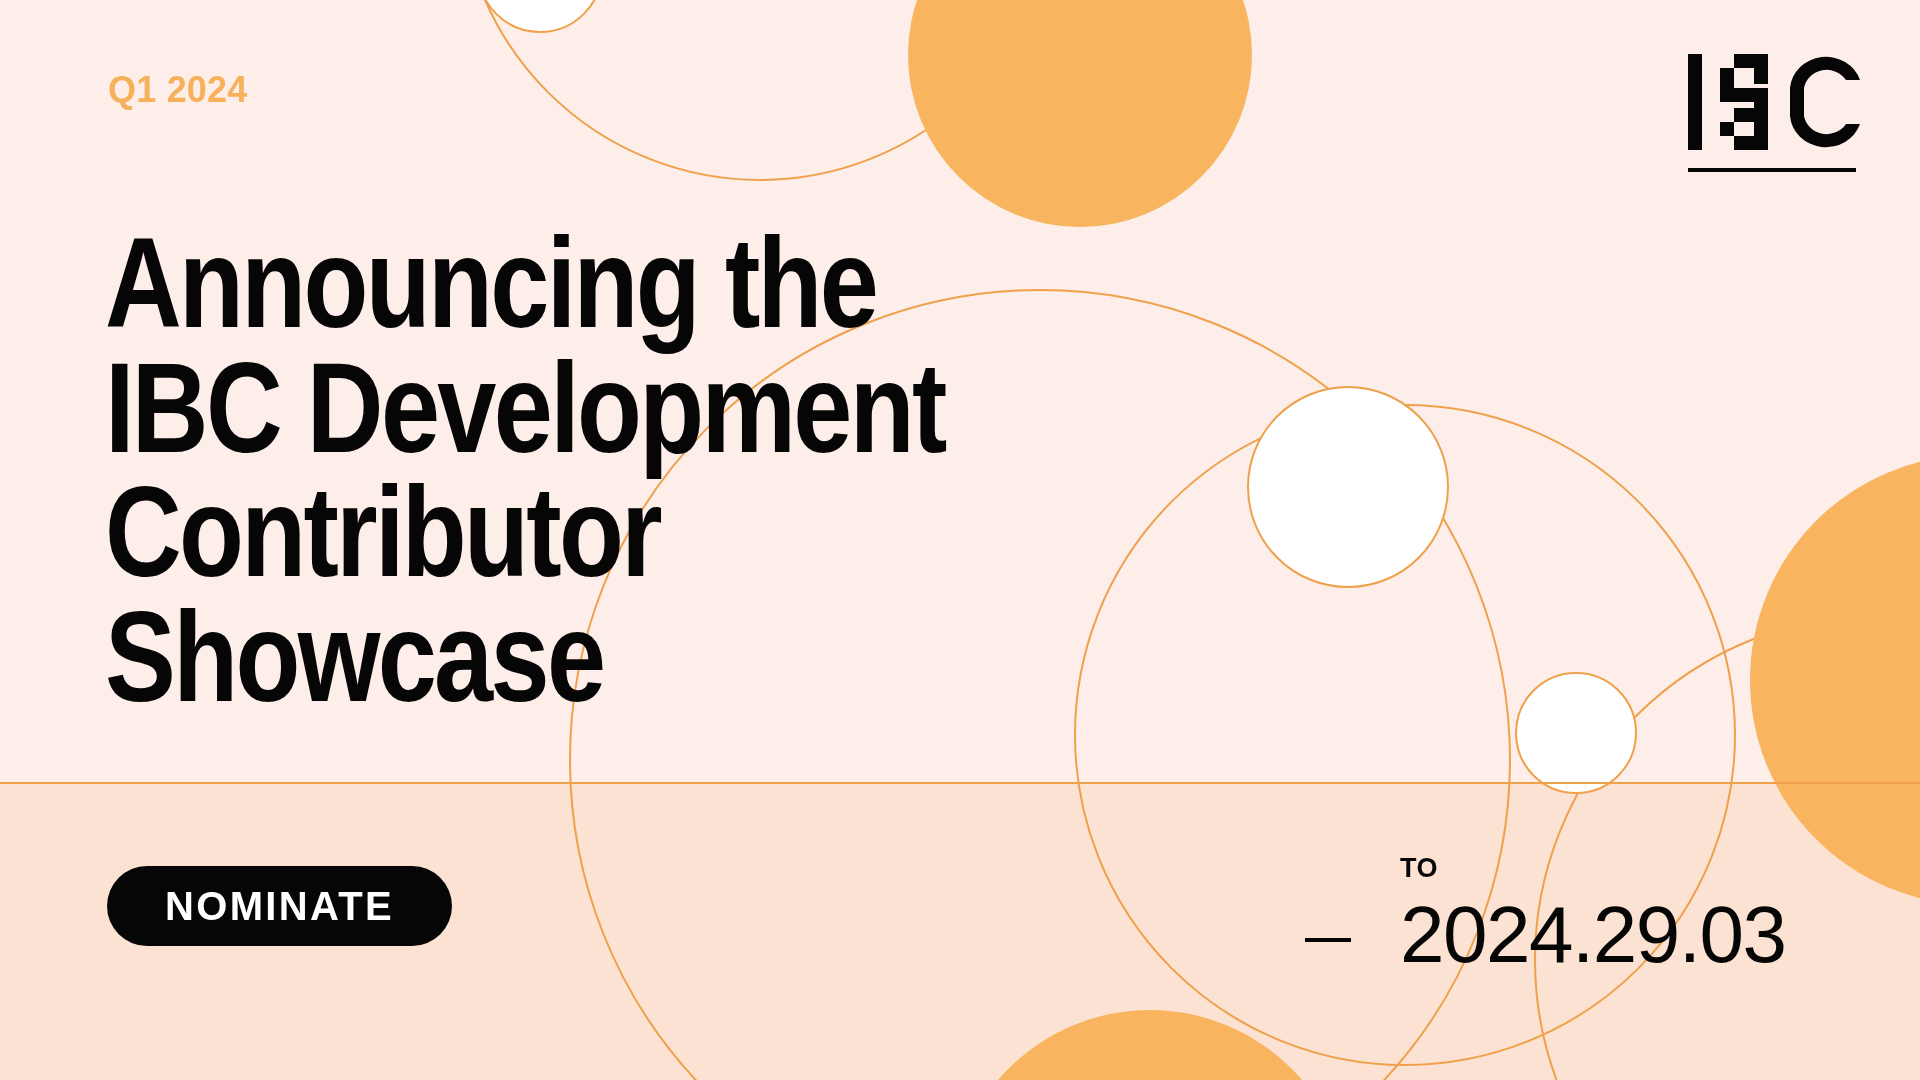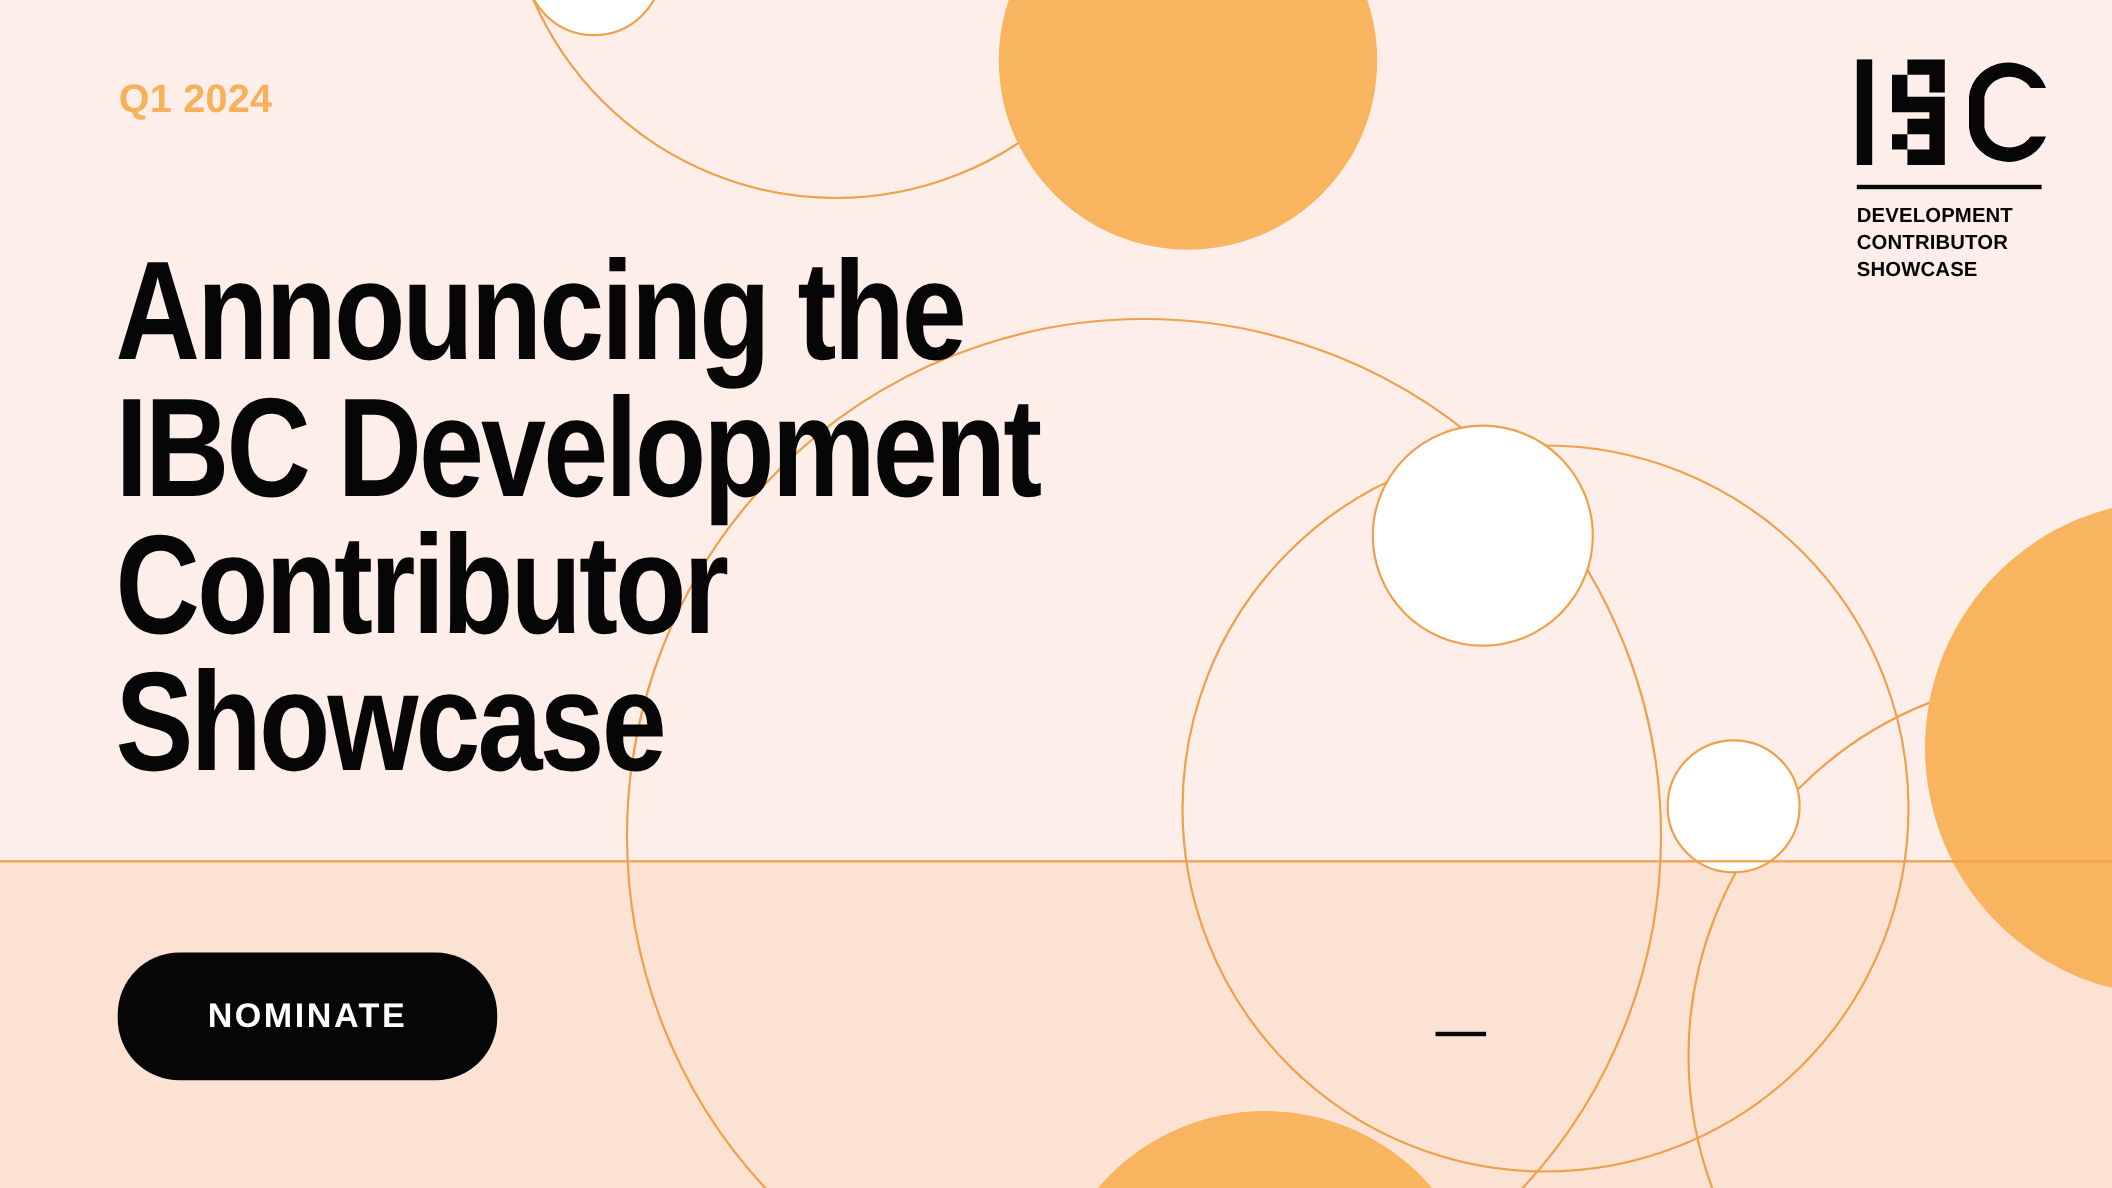--- a/index.html
+++ b/index.html
@@ -101,27 +101,27 @@
     margin-left: 2px;
   }
   .logo-caption span { display: block; }
 
   
   .cta-button {
     position: absolute;
     left: 107px;
     top: 866px;
     width: 345px;
-    height: 116px;
+    height: 80px;
     border: none;
     border-radius: 56px;
     background: #060606;
     color: #ffffff;
     font-family: "Liberation Sans", sans-serif;
-    font-size: 31px;
+    font-size: 40px;
     font-weight: 700;
     letter-spacing: 2.3px;
     cursor: pointer;
     padding: 0;
   }
 
   .date-from {
     position: absolute;
     left: 815px;
     top: 855px;
@@ -212,27 +212,26 @@
                  M48 36 h34 v14 h-34 z
                  M68 36 h14 v62 h-14 z
                  M34 56 h48 v14 h-48 z
                  M34 56 v42 h14 v-42 z
                  M34 84 h48 v14 h-48 z" fill="#060606"></path>
 
         <path d="M174 28 a36 34 0 0 0 -70 8 v28 a36 34 0 0 0 70 8 h-14
                  a23 22 0 0 1 -42 -8 v-28 a23 22 0 0 1 42 -8 z" fill="#060606"></path>
       </svg>
       <div class="logo-rule"></div>
-      <div class="logo-caption">
-        <span>DEVELOPMENT</span>
-        <span>CONTRIBUTOR</span>
-        <span>SHOWCASE</span>
-      </div>
     </div>
 
     <button class="cta-button">NOMINATE</button>
 
 
     <div class="date-sep"></div>
 
+    <div class="date-to">
+      <span class="date-label">TO</span>
+      <span class="date-value">2024.29.03</span>
+    </div>
 
   </div>
 </div>
 
 </body></html>

